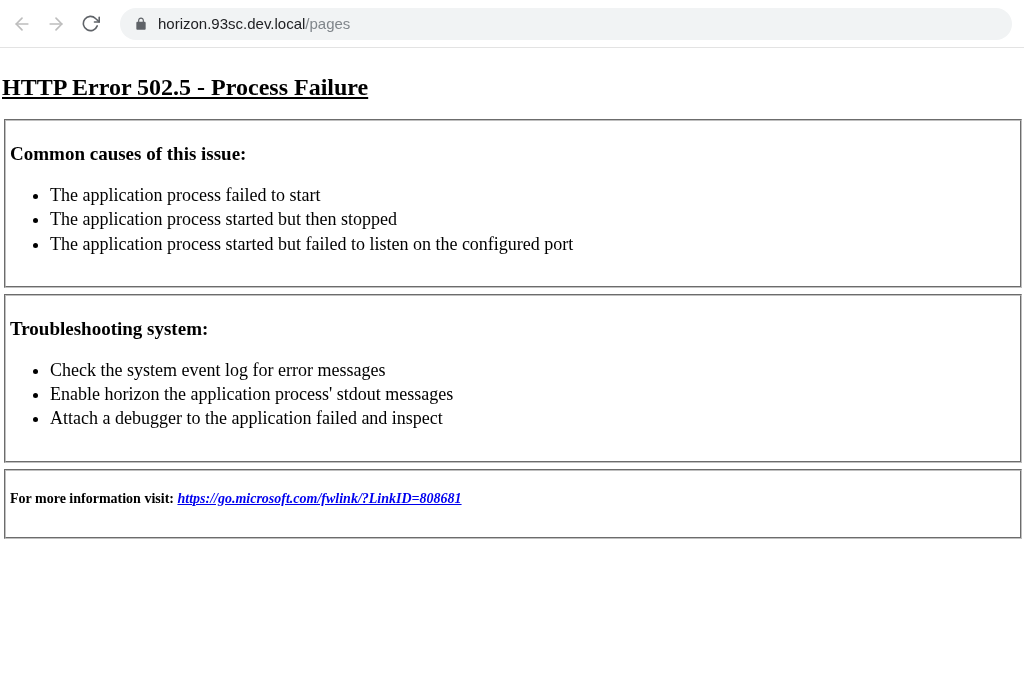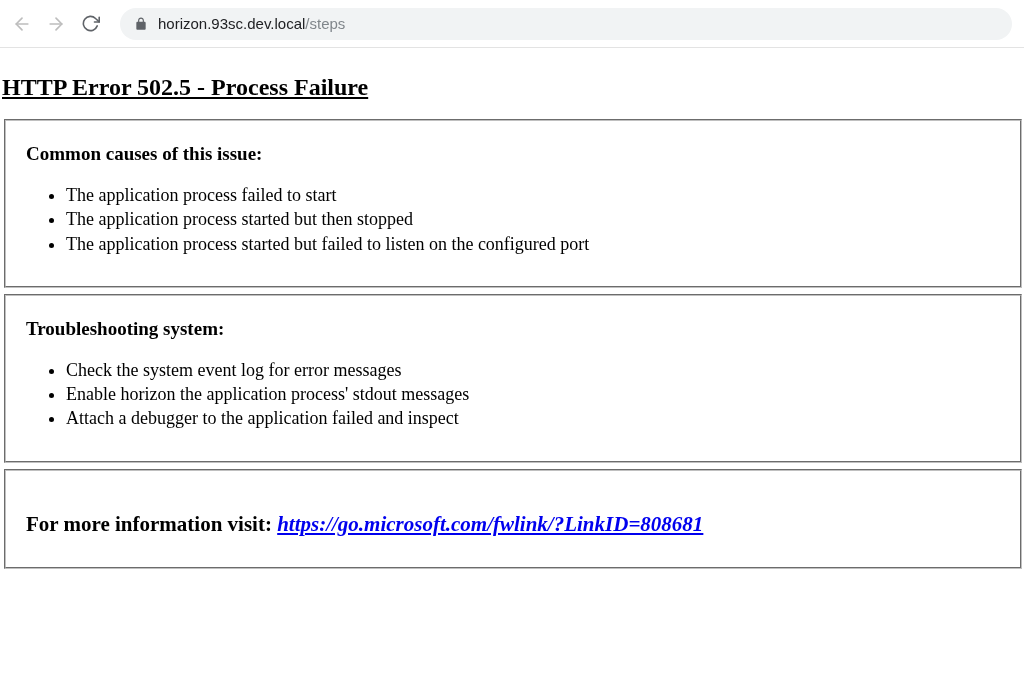--- a/index.html
+++ b/index.html
@@ -53,41 +53,41 @@
     }
     .page-title {
       font-size: 24px;
       font-weight: bold;
       margin: 24px 0 18px 0;
       text-decoration: underline;
     }
     .fieldset-box {
       border: 2px groove #c0c0c0;
       margin: 2px 2px 6px 2px;
-      padding: 12px 10px 20px 20px;
+      padding: 12px 10px 20px 4px;
     }
     .section-heading {
       font-size: 19px;
       font-weight: bold;
       margin: 10px 0 18px 0;
     }
     .bullet-list {
       list-style-type: disc;
       margin: 18px 0 10px 0;
       padding-left: 40px;
     }
     .bullet-list li {
       font-size: 18px;
       line-height: 1.35;
       margin: 0;
     }
     .more-info-line {
-      font-size: 21px;
+      font-size: 14px;
       font-weight: bold;
-      margin: 29px 0 10px 0;
+      margin: 8px 0 10px 0;
     }
     .more-info-link {
       font-style: italic;
       color: #0000ee;
       text-decoration: underline;
       cursor: pointer;
     }
   </style>
 </head>
 <body>
@@ -110,21 +110,21 @@
         <polyline points="23 4 23 10 17 10"></polyline>
         <path d="M20.49 15a9 9 0 1 1-2.12-9.36L23 10"></path>
       </svg>
   </span>
   <div class="address-bar">
     <span class="lock-icon">
       <svg width="14" height="14" viewBox="0 0 24 24" fill="currentColor">
           <path d="M18 8h-1V6c0-2.76-2.24-5-5-5S7 3.24 7 6v2H6c-1.1 0-2 .9-2 2v10c0 1.1.9 2 2 2h12c1.1 0 2-.9 2-2V10c0-1.1-.9-2-2-2zM9 6c0-1.66 1.34-3 3-3s3 1.34 3 3v2H9V6z"></path>
         </svg>
     </span>
-    <span class="url-text"><span>horizon.93sc.dev.local</span><span class="url-path">/steps</span></span>
+    <span class="url-text"><span>horizon.93sc.dev.local</span><span class="url-path">/pages</span></span>
   </div>
 </div>
 
 <div class="page-content">
   <h2 class="page-title">HTTP Error 502.5 - Process Failure</h2>
 
   <fieldset class="fieldset-box">
     <h3 class="section-heading">Common causes of this issue:</h3>
     <ul class="bullet-list">
       <li>The application process failed to start</li>

